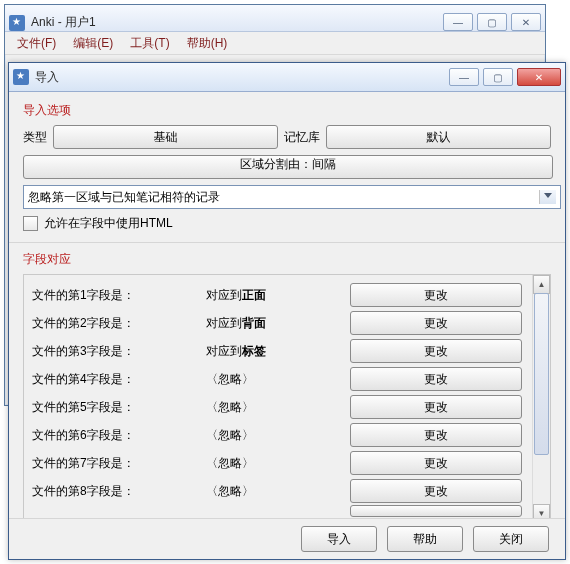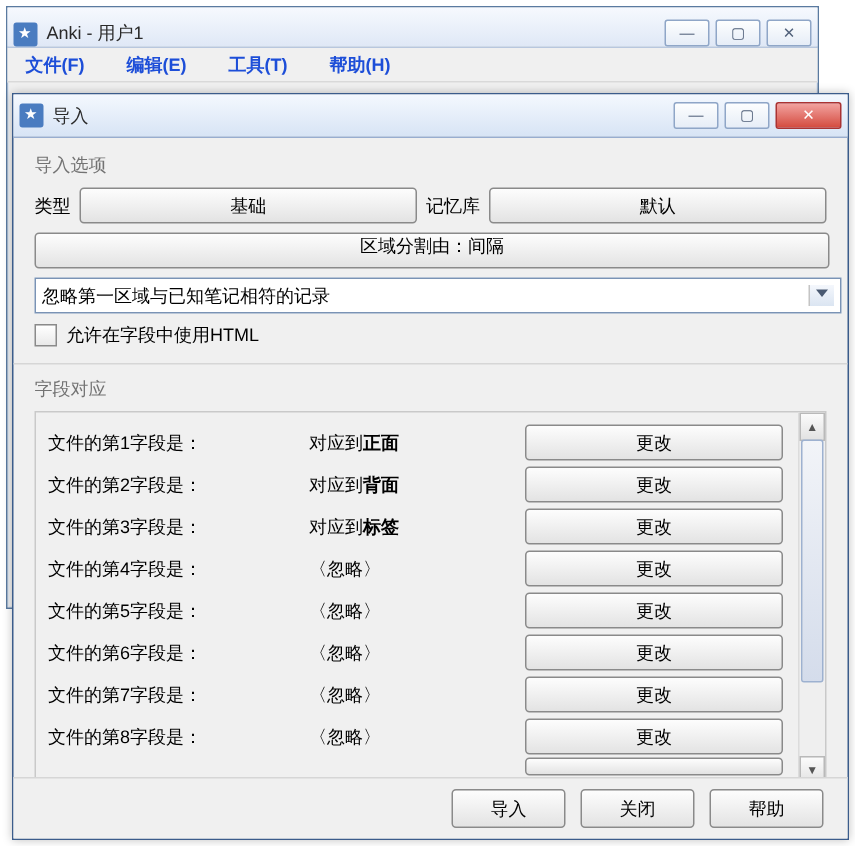--- a/index.html
+++ b/index.html
@@ -51,25 +51,24 @@
     background: linear-gradient(#fdfefe,#e6edf7);
     border-radius: 2px;
     display: flex; align-items: center; justify-content: center;
     font-size: 10px; color: #51617a;
   }
   .menubar {
     height: 22px;
     background: #f0f0f0;
     display: flex;
     align-items: center;
-    gap: 20px;
+    gap: 9px;
     padding: 0 8px;
     border-bottom: 1px solid #d9d9d9;
-    color: #1d4ed8;
-    font-weight: bold;
+    color: #7f1d1d;
   }
   .menu-item{ padding:2px 4px; }
 
   
   .import-window {
     position: absolute;
     left: 8px;
     top: 62px;
     width: 556px;
     height: 496px;
@@ -78,21 +77,21 @@
     box-shadow: 0 0 6px rgba(0,0,0,.25);
   }
   .import-titlebar {
     height: 28px;
     background: linear-gradient(#f4f8fe, #d7e4f5);
     border-bottom: 1px solid #98adcf;
     display: flex; align-items: center; padding: 0 4px;
   }
   .winbtn.close { background: linear-gradient(#f2a3a0,#d44b3f); color:#fff; border-color:#a33; width:42px;}
   .content { padding: 10px 14px 6px 14px; }
-  .section-label { margin: 0 0 6px 0; color:#737373; }
+  .section-label { margin: 0 0 6px 0; color:#b91c1c; }
 
   .row { display:flex; align-items:center; gap:6px; margin-bottom:6px;}
   .wide-btn {
     flex:1 1 auto;
     height:22px;
     border:1px solid #8a8a8a;
     background:linear-gradient(#fdfdfd,#e3e3e3);
     border-radius:3px;
     display:flex;align-items:center;justify-content:center;
     cursor:default;
@@ -323,19 +322,19 @@
         <div class="sb-btn bottom">▼</div>
       </div>
     </div>
   </div>
 
   <div class="footer">
     <div class="btn">
       <span>导入</span>
     </div>
     <div class="btn">
+      <span>帮助</span>
+    </div>
+    <div class="btn">
       <span>关闭</span>
     </div>
-    <div class="btn">
-      <span>帮助</span>
-    </div>
   </div>
 </div>
 
 </body></html>

